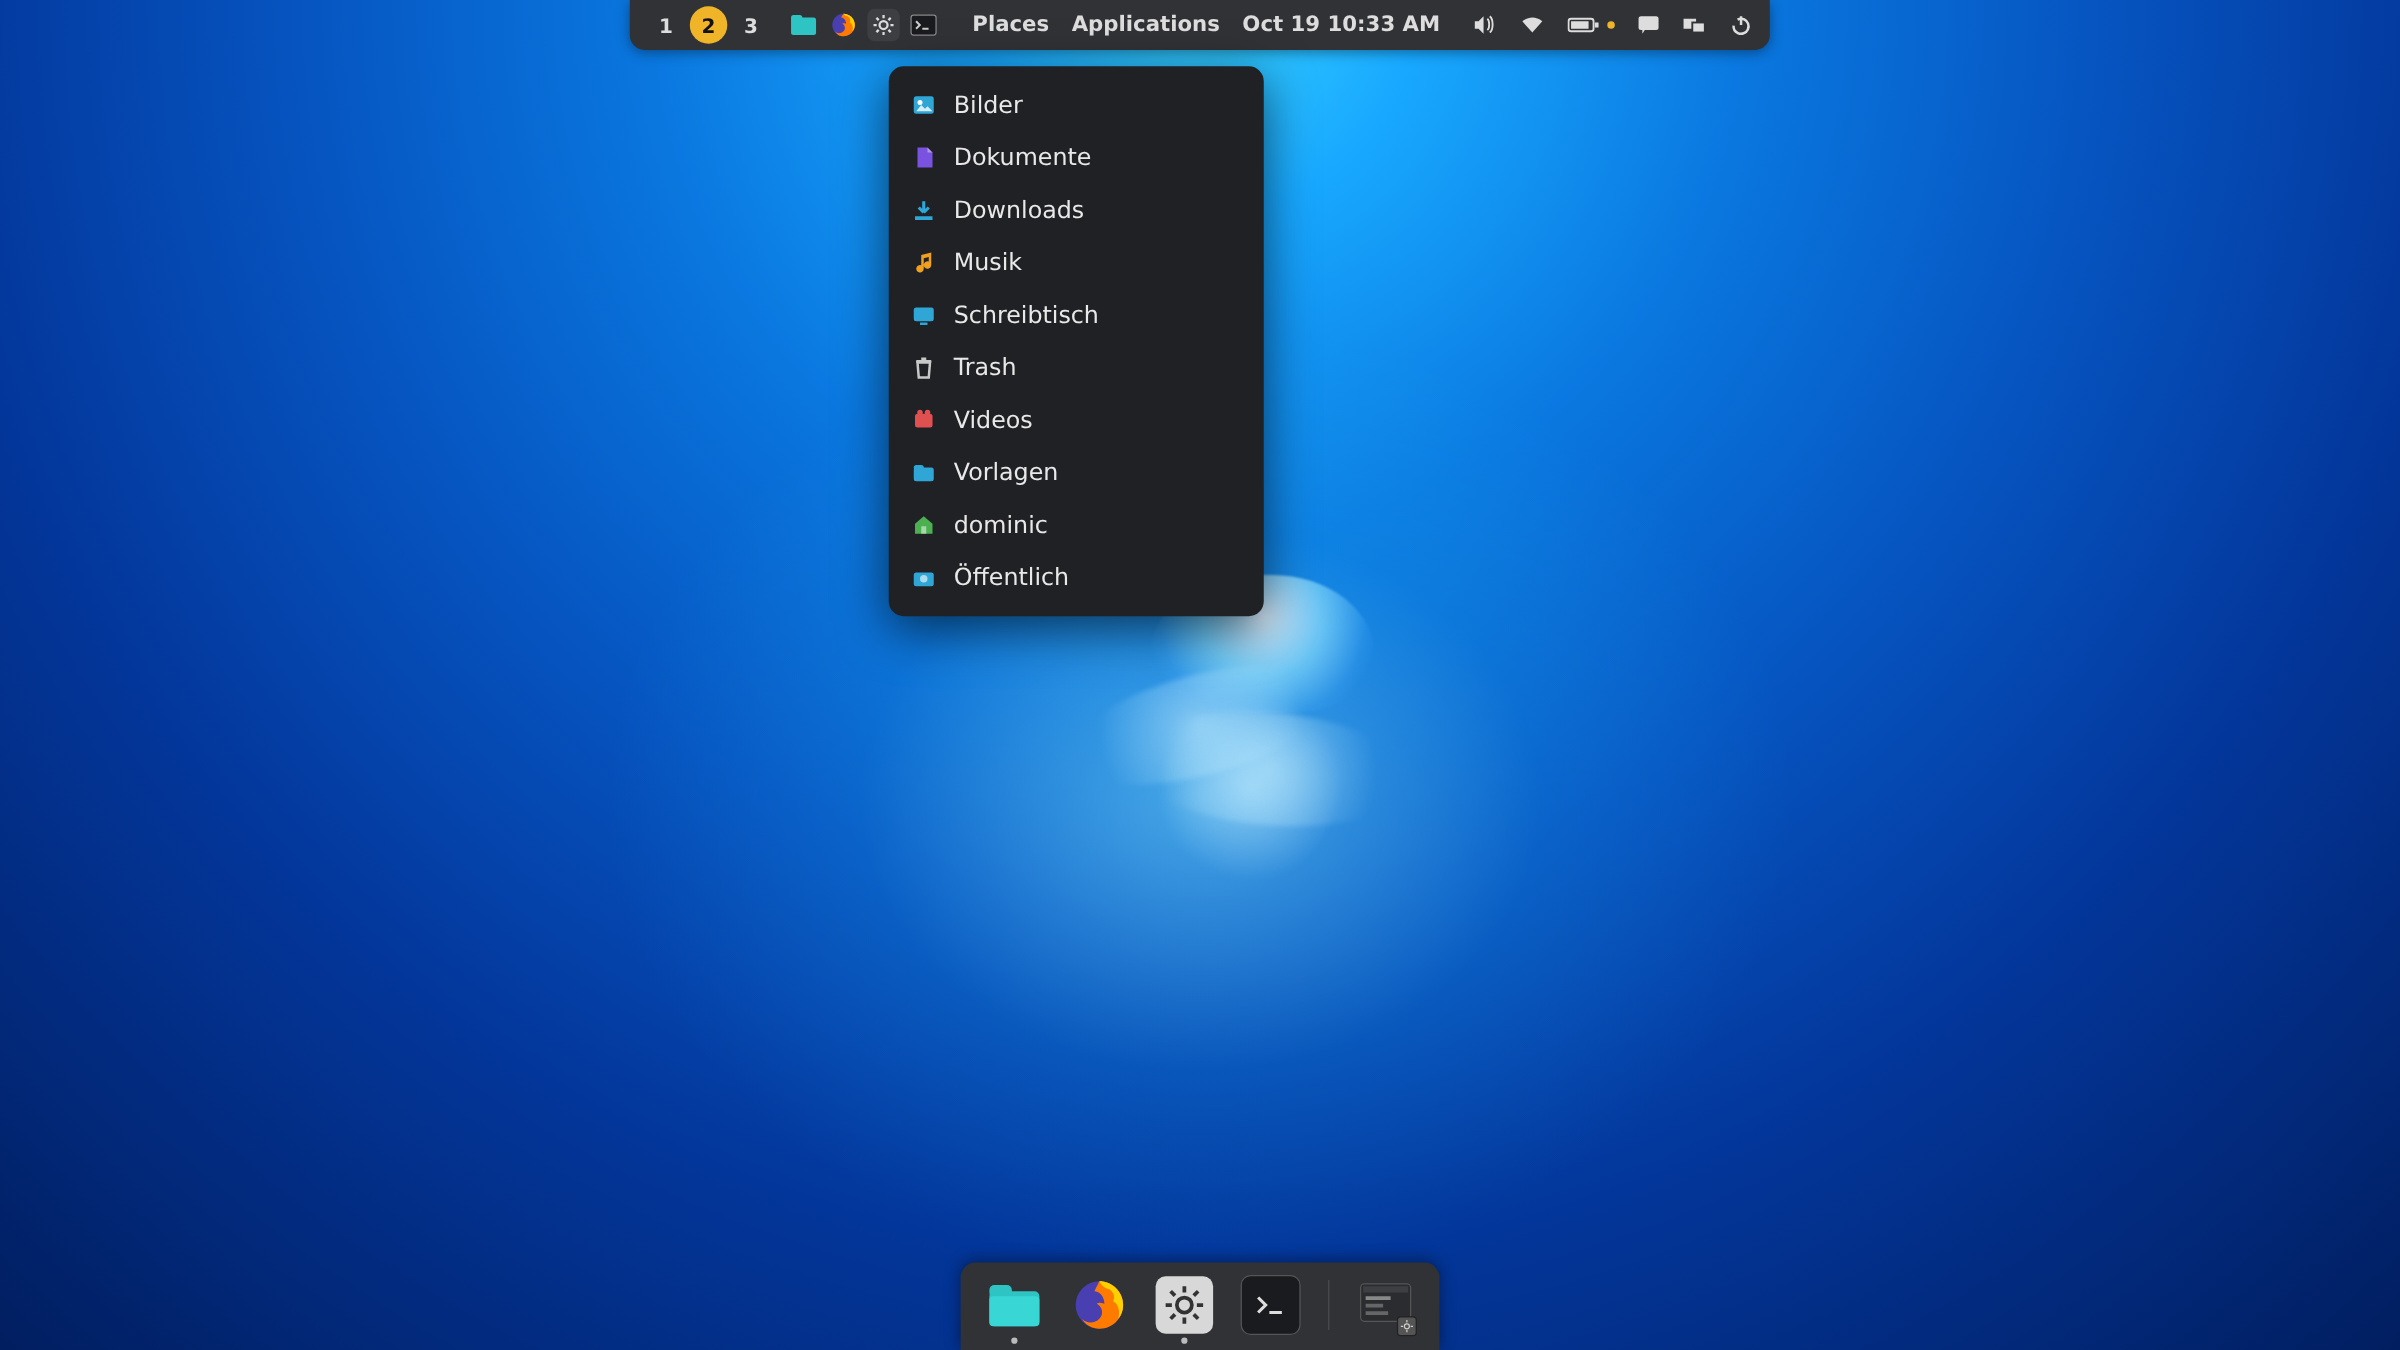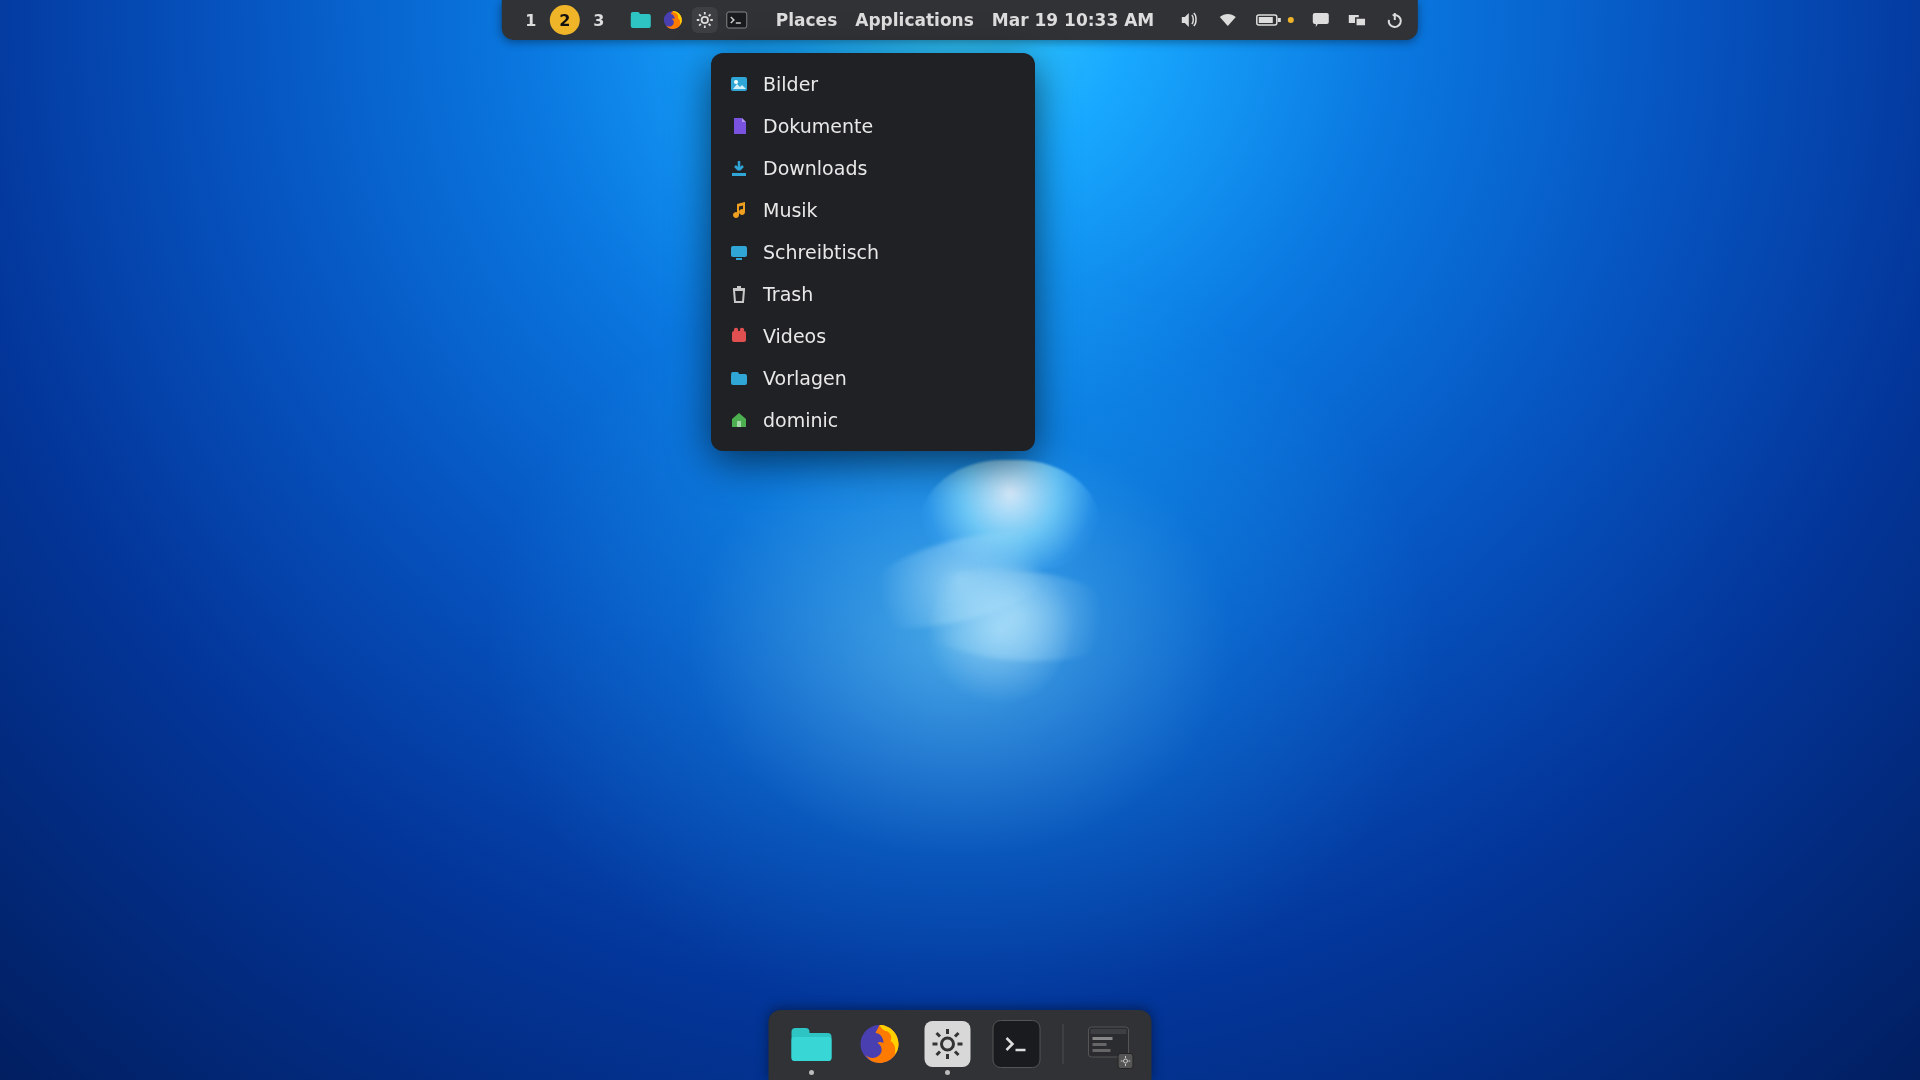--- a/index.html
+++ b/index.html
@@ -27,21 +27,21 @@
   .ws-btn.active{background:#f0b429;color:#111;}
   .panel-icon{width:26px;height:26px;display:flex;align-items:center;justify-content:center;border-radius:6px;cursor:pointer;}
   .panel-icon svg{display:block;}
   .panel-text{padding:0 6px;cursor:pointer;white-space:nowrap;font-weight:bold;}
   .sep{width:8px;}
   .tray{display:flex;align-items:center;gap:18px;margin-left:14px;}
   .tray svg{display:block;}
   .dot-ind{width:6px;height:6px;border-radius:50%;background:#f0b429;}
 
   
-  .places-menu{position:absolute;left:711px;top:53px;width:324px;background:#202124;border-radius:12px;
+  .places-menu{position:absolute;left:711px;top:53px;width:300px;background:#202124;border-radius:12px;
     padding:10px 0;box-shadow:0 10px 40px rgba(0,0,0,.6);color:#e8e8e8;font-size:19px;}
   .menu-item{display:flex;align-items:center;gap:14px;padding:10px 18px;cursor:pointer;}
   .menu-item .mi-icon{width:20px;height:20px;display:flex;align-items:center;justify-content:center;}
   .menu-item .mi-icon svg{display:block;}
 
   
   .dock{position:absolute;left:50%;bottom:0;transform:translateX(-50%);
     background:#303236;border-radius:12px 12px 0 0;display:flex;align-items:center;gap:22px;
     padding:10px 20px 12px;box-shadow:0 -2px 12px rgba(0,0,0,.4);}
   .dock-item{position:relative;width:46px;height:46px;display:flex;align-items:center;justify-content:center;cursor:pointer;border-radius:8px;}
@@ -101,21 +101,21 @@
       <svg width="22" height="18">
           <rect x="1" y="1" width="20" height="16" rx="2" fill="#1a1b1e" stroke="#888"></rect>
           <path d="M5 6l3 3-3 3" stroke="#ccc" fill="none" stroke-width="1.6"></path>
           <line x1="10" y1="12" x2="15" y2="12" stroke="#ccc" stroke-width="1.6"></line>
         </svg>
     </div>
 
     <div class="sep"></div>
     <div class="panel-text">Places</div>
     <div class="panel-text">Applications</div>
-    <div class="panel-text">Mar 19 10:33 AM</div>
+    <div class="panel-text">Oct 19 10:33 AM</div>
 
     <div class="tray">
       <span>
         <svg width="20" height="16">
             <path d="M2 5h3l4-4v14l-4-4H2z" fill="#ddd"></path>
             <path d="M12 3c2 1.5 2 7.5 0 9M14 1c3 2.5 3 10.5 0 13" stroke="#ddd" fill="none" stroke-width="1.5"></path>
           </svg>
       </span>
       <span>
         <svg width="20" height="16">
@@ -227,20 +227,29 @@
         <span>Vorlagen</span>
       </div>
       <div class="menu-item">
         <span class="mi-icon">
           <svg width="20" height="20" viewBox="0 0 20 20">
             <path d="M10 3l7 6v8H3v-8z" fill="#4caf50"></path>
             <rect x="8" y="11" width="4" height="6" fill="#fff" opacity=".5"></rect>
           </svg>
         </span>
         <span>dominic</span>
+      </div>
+      <div class="menu-item">
+        <span class="mi-icon">
+          <svg width="20" height="20" viewBox="0 0 20 20">
+            <rect x="2" y="6" width="16" height="11" rx="2" fill="#2fa6d6"></rect>
+            <circle cx="10" cy="11" r="3" fill="#fff" opacity=".6"></circle>
+          </svg>
+        </span>
+        <span>Öffentlich</span>
       </div>
     </div>
 
   <div class="dock">
     <div class="dock-item">
       <svg width="44" height="38">
           <rect x="2" y="8" width="40" height="28" rx="4" fill="#2ec4c4"></rect>
           <rect x="2" y="3" width="18" height="10" rx="4" fill="#2ec4c4"></rect>
           <rect x="2" y="12" width="40" height="24" rx="3" fill="#39d6d6"></rect>
         </svg>

